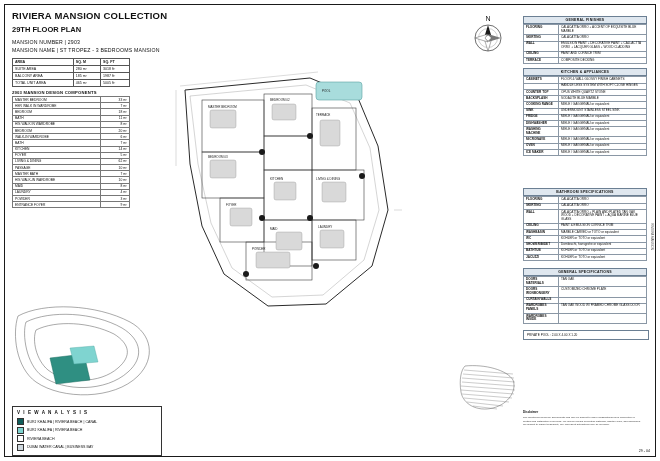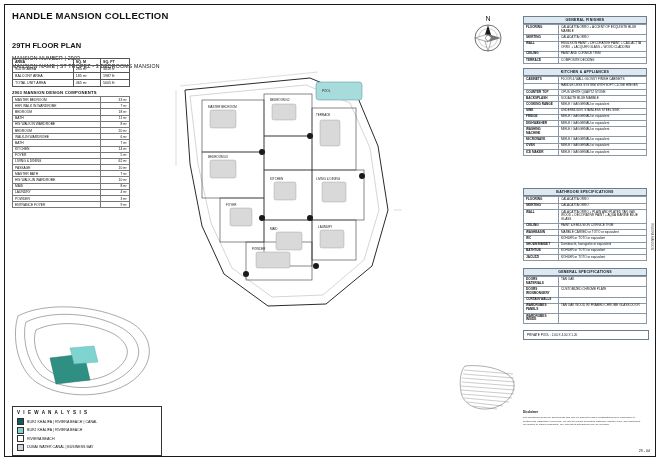--- a/index.html
+++ b/index.html
@@ -5,21 +5,21 @@
   html,body{margin:0;padding:0;background:#8a8a8a;}
   body{font-family:"Liberation Sans",sans-serif;}
   #sheet{
     position:relative;width:660px;height:461px;background:#ffffff;overflow:hidden;
     box-sizing:border-box;
   }
   .frame{position:absolute;left:4px;top:4px;right:4px;bottom:4px;border:1px solid #1a1a1a;}
   
   .title-block{position:absolute;left:12px;top:10px;width:250px;}
   .t1{font-size:9.5px;font-weight:bold;letter-spacing:.2px;color:#111;}
-  .t2{font-size:7.5px;font-weight:bold;margin-top:20px;color:#111;}
+  .t2{font-size:7.5px;font-weight:bold;margin-top:4px;color:#111;}
   .t3{font-size:5.2px;margin-top:5px;color:#111;letter-spacing:.2px;}
   .t4{font-size:5.2px;margin-top:2px;color:#111;letter-spacing:.2px;}
   
   table{border-collapse:collapse;}
   .area-tbl{position:absolute;left:12px;top:58px;width:118px;font-size:3.6px;}
   .area-tbl td,.area-tbl th{border:.5px solid #555;padding:1px 2px;color:#111;}
   .area-tbl th{font-weight:bold;text-align:left;font-size:3.6px;}
   .area-tbl td.num{text-align:left;}
   
   .comp-hdr{position:absolute;left:12px;top:90px;font-size:4.2px;font-weight:bold;color:#111;letter-spacing:.2px;}
@@ -53,21 +53,21 @@
   
   .site{position:absolute;left:10px;top:300px;width:150px;height:105px;}
 </style>
 </head>
 <body>
 
 <div id="sheet">
   <div class="frame"></div>
 
   <div class="title-block">
-    <div class="t1">HANDLE MANSION COLLECTION</div>
+    <div class="t1">RIVIERA MANSION COLLECTION</div>
     <div class="t2">29TH FLOOR PLAN</div>
     <div class="t3">MANSION NUMBER  |  2903</div>
     <div class="t4">MANSION NAME   |  ST TROPEZ - 3 BEDROOMS MANSION</div>
   </div>
 
   <table class="area-tbl">
     <thead>
       <tr>
         <th>AREA</th>
         <th>SQ. M</th>

